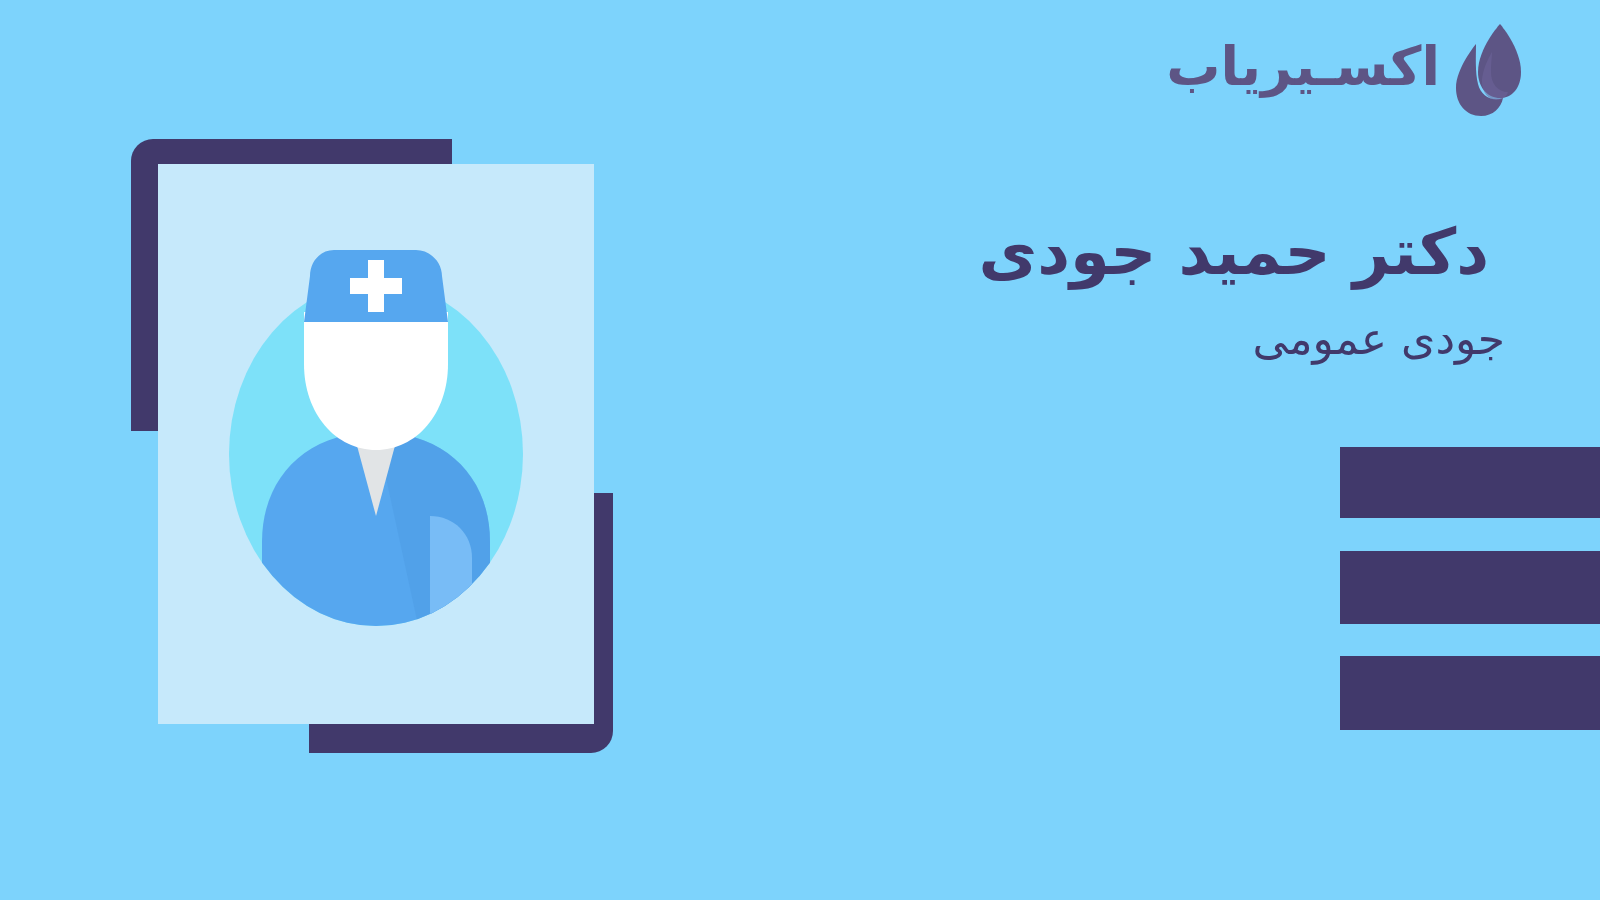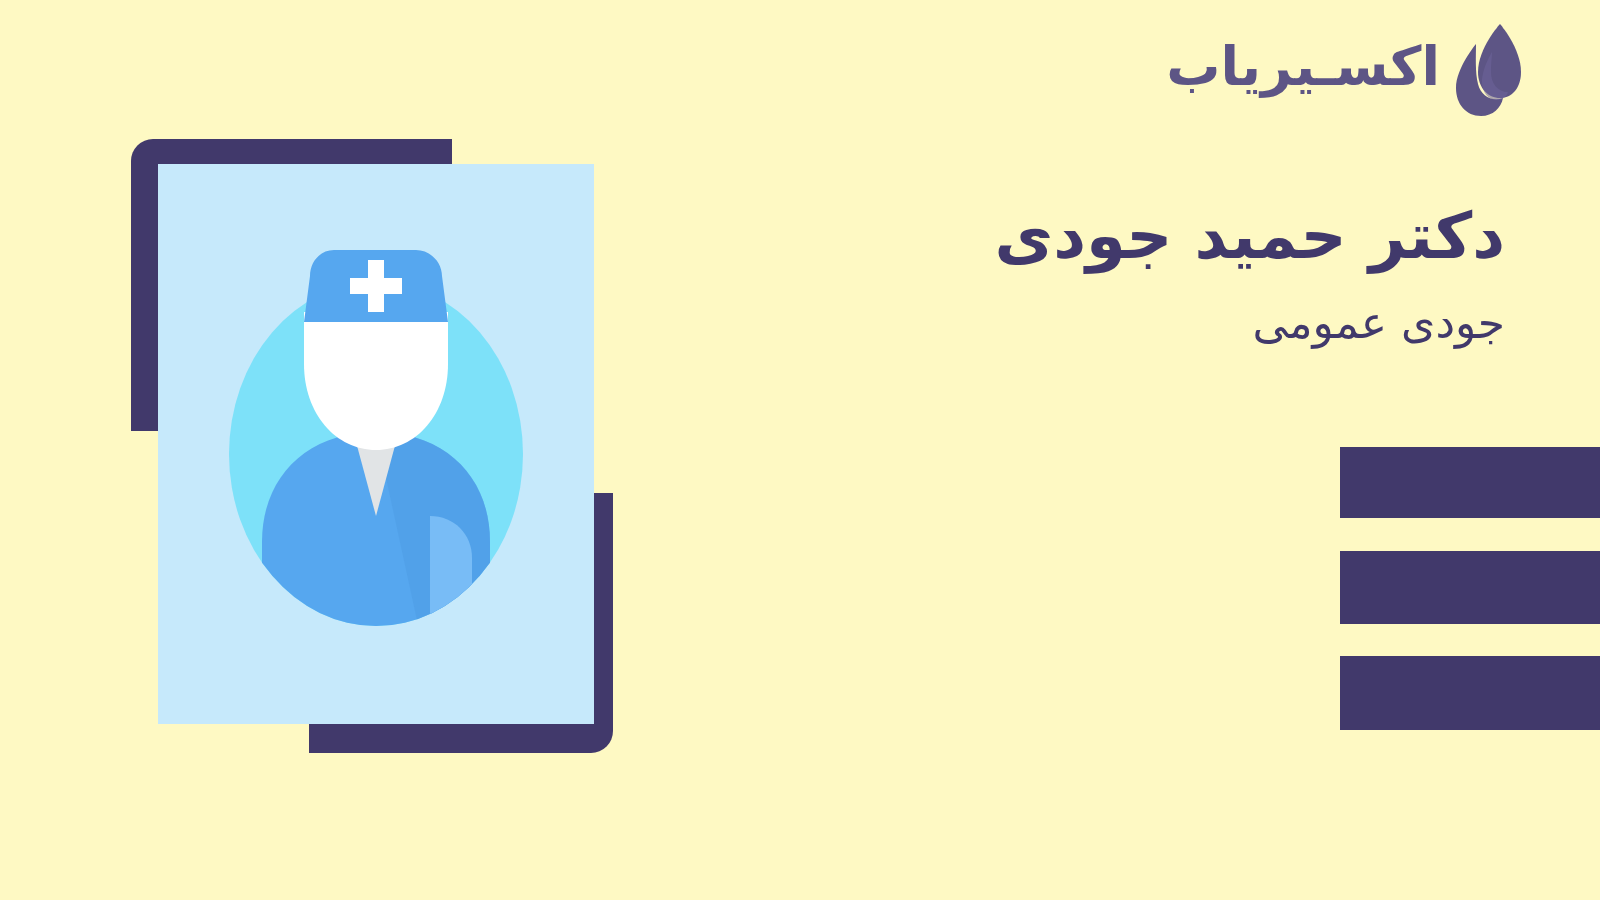--- a/index.html
+++ b/index.html
@@ -10,21 +10,21 @@
     width: 1600px;
     height: 900px;
     overflow: hidden;
     font-family: "DejaVu Sans", "Liberation Sans", sans-serif;
   }
 
   #banner {
     position: relative;
     width: 1600px;
     height: 900px;
-    background: #fef9c3;
+    background: #7dd3fc;
     overflow: hidden;
   }
 
   
   #logo-block {
     position: absolute;
     top: 22px;
     right: 78px;
     display: flex;
     flex-direction: row;
@@ -57,21 +57,21 @@
     width: 620px;
     text-align: right;
     direction: rtl;
   }
   #doctor-name {
     font-family: "DejaVu Sans", "Liberation Sans", sans-serif;
     font-size: 64px;
     font-weight: 700;
     color: #41396b;
     line-height: 1.25;
-    margin: 0;
+    margin: 16px;
     white-space: nowrap;
   }
   #doctor-specialty {
     font-family: "DejaVu Sans", "Liberation Sans", sans-serif;
     font-size: 44px;
     font-weight: 400;
     color: #41396b;
     line-height: 1.3;
     margin: 18px 0 0 0;
     white-space: nowrap;

